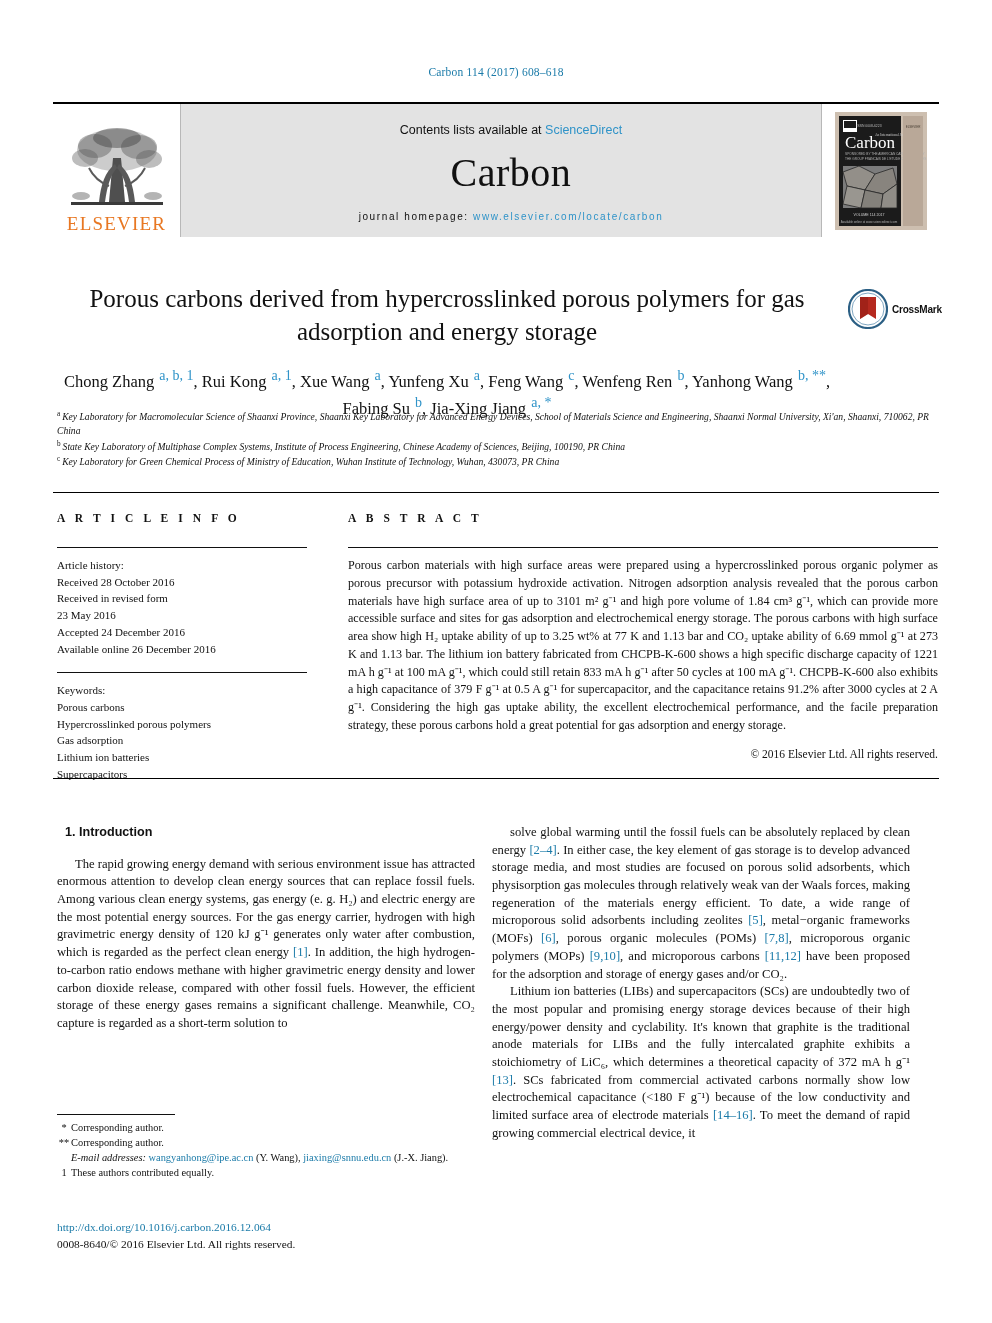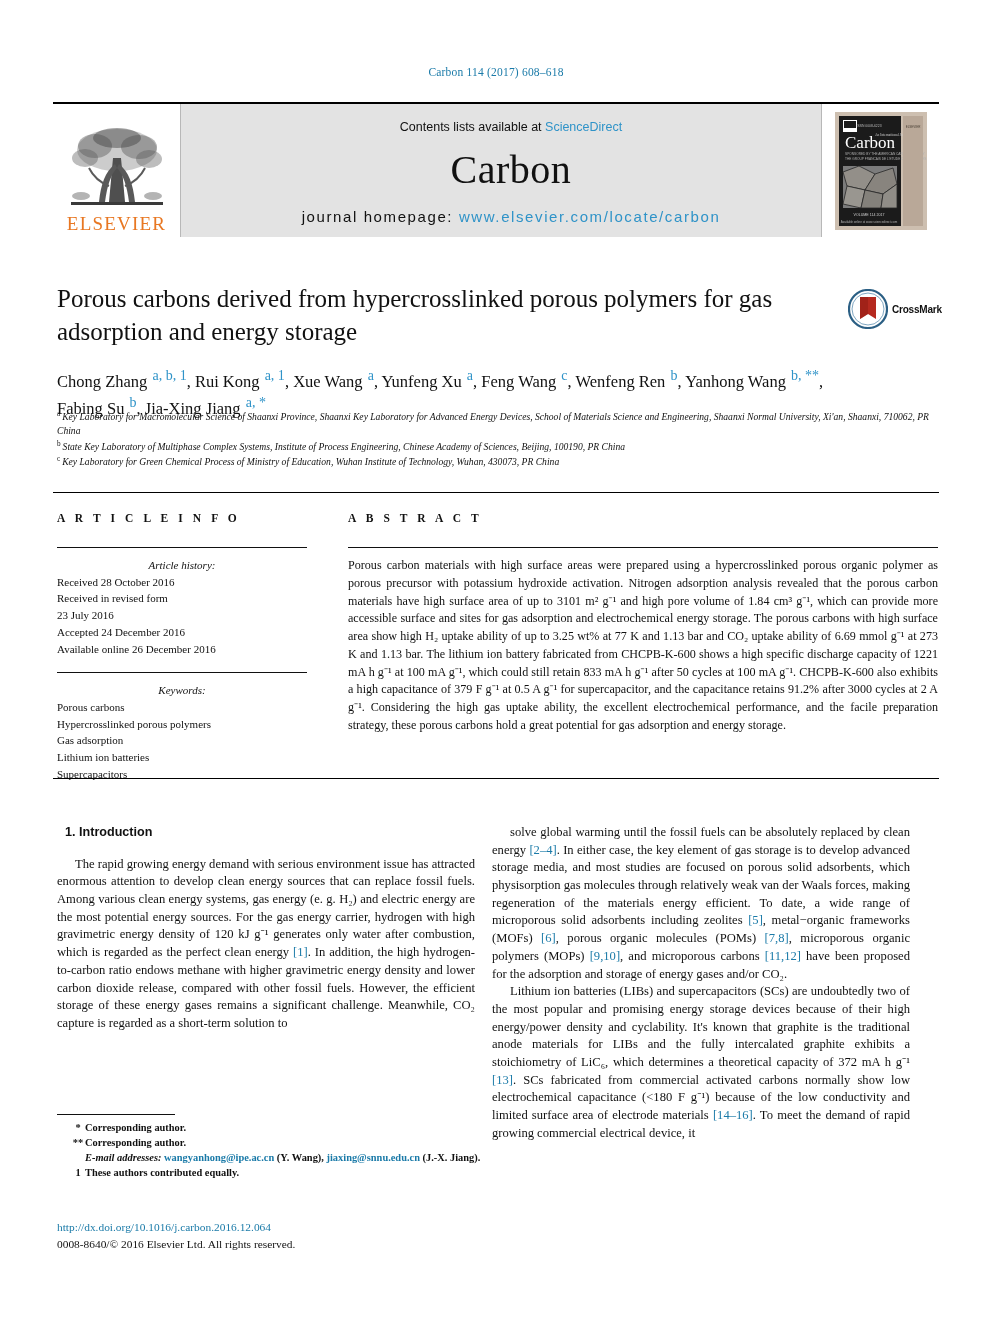--- a/index.html
+++ b/index.html
@@ -93,21 +93,21 @@
   .journal-wordmark {
     font-family: "Liberation Serif", serif;
     font-size: 40px;
     line-height: 1;
     margin: 16px 0 18px 0;
     color: #111;
     letter-spacing: 0.5px;
   }
   .homepage-line {
     font-family: "Liberation Sans", sans-serif;
-    font-size: 15px;
+    font-size: 10px;
     letter-spacing: 1.6px;
     color: #111;
   }
   .homepage-line .hp-url {
     color: #2f93c8;
   }
   .cover-thumb {
     width: 118px;
     flex: 0 0 118px;
     border-left: 1px solid #b8b8b8;
@@ -122,20 +122,21 @@
     height: 118px;
     display: block;
   }
 
   
   .title-block {
     position: absolute;
     top: 283px;
     left: 57px;
     width: 780px;
+    text-align: center;
   }
   .paper-title {
     font-family: "Liberation Serif", serif;
     font-size: 25px;
     line-height: 1.3;
     font-weight: normal;
     margin: 0;
     color: #111;
   }
   .authors {
@@ -224,22 +225,20 @@
     border-top: 1.6px solid #111;
     margin: 0 0 9px 0;
   }
   .info-group {
     font-family: "Liberation Serif", serif;
     font-size: 11px;
     line-height: 1.52;
     color: #111;
   }
   .info-group .grp-title {
-    font-style: italic;
-    text-align: center;
   }
   .info-sep {
     border-top: 1.6px solid #111;
     margin: 15px 0 9px 0;
   }
   .abstract-body {
     font-family: "Liberation Serif", serif;
     font-size: 12.1px;
     line-height: 1.47;
     text-align: justify;
@@ -292,28 +291,27 @@
   
   .footnote-rule {
     position: absolute;
     left: 57px;
     top: 1114px;
     width: 118px;
     border-top: 1.2px solid #111;
   }
   .footnotes {
     position: absolute;
-    left: 71px;
+    left: 57px;
     top: 1120px;
     width: 418px;
     font-family: "Liberation Serif", serif;
     font-size: 10.4px;
     line-height: 1.45;
     color: #111;
-    font-weight: bold;
   }
   .footnotes .fn-line { display: block; }
   .footnotes .fn-mark {
     display: inline-block;
     width: 14px;
     text-align: center;
   }
   .footnotes .mail-label { font-style: italic; }
   .footnotes a, .link { color: #1a7aa8; text-decoration: none; }
   .doi-block {
@@ -423,21 +421,21 @@
   <div class="rule-top"></div>
 
   <div class="info-col">
     <div class="sec-head">A R T I C L E  I N F O</div>
     <div class="hr-thin"></div>
     <div class="info-group">
       <div class="grp-title">Article history:</div>
       <div>
           <div>Received 28 October 2016</div>
           <div>Received in revised form</div>
-          <div>23 July 2016</div>
+          <div>23 May 2016</div>
           <div>Accepted 24 December 2016</div>
           <div>Available online 26 December 2016</div>
         </div>
     </div>
     <div class="info-sep"></div>
     <div class="info-group">
       <div class="grp-title">Keywords:</div>
       <div>
           <div>Porous carbons</div>
           <div>Hypercrosslinked porous polymers</div>
@@ -445,20 +443,21 @@
           <div>Lithium ion batteries</div>
           <div>Supercapacitors</div>
         </div>
     </div>
   </div>
 
   <div class="abs-col">
     <div class="sec-head">A B S T R A C T</div>
     <div class="hr-thin"></div>
     <p class="abstract-body">Porous carbon materials with high surface areas were prepared using a hypercrosslinked porous organic polymer as porous precursor with potassium hydroxide activation. Nitrogen adsorption analysis revealed that the porous carbon materials have high surface area of up to 3101 m² g⁻¹ and high pore volume of 1.84 cm³ g⁻¹, which can provide more accessible surface and sites for gas adsorption and electrochemical energy storage. The porous carbons with high surface area show high H₂ uptake ability of up to 3.25 wt% at 77 K and 1.13 bar and CO₂ uptake ability of 6.69 mmol g⁻¹ at 273 K and 1.13 bar. The lithium ion battery fabricated from CHCPB-K-600 shows a high specific discharge capacity of 1221 mA h g⁻¹ at 100 mA g⁻¹, which could still retain 833 mA h g⁻¹ after 50 cycles at 100 mA g⁻¹. CHCPB-K-600 also exhibits a high capacitance of 379 F g⁻¹ at 0.5 A g⁻¹ for supercapacitor, and the capacitance retains 91.2% after 3000 cycles at 2 A g⁻¹. Considering the high gas uptake ability, the excellent electrochemical performance, and the facile preparation strategy, these porous carbons hold a great potential for gas adsorption and energy storage.</p>
+    <div class="copyright">© 2016 Elsevier Ltd. All rights reserved.</div>
   </div>
 
   <div class="rule-bottom"></div>
 
   <div class="body-col body-left">
     <div class="sec-title">1. Introduction</div>
     <p>The rapid growing energy demand with serious environment issue has attracted enormous attention to develop clean energy sources that can replace fossil fuels. Among various clean energy systems, gas energy (e. g. H₂) and electric energy are the most potential energy sources. For the gas energy carrier, hydrogen with high gravimetric energy density of 120 kJ g⁻¹ generates only water after combustion, which is regarded as the perfect clean energy <span class="ref">[1]</span>. In addition, the high hydrogen-to-carbon ratio endows methane with higher gravimetric energy density and lower carbon dioxide release, compared with other fossil fuels. However, the efficient storage of these energy gases remains a significant challenge. Meanwhile, CO₂ capture is regarded as a short-term solution to</p>
   </div>
 
   <div class="body-col body-right">

